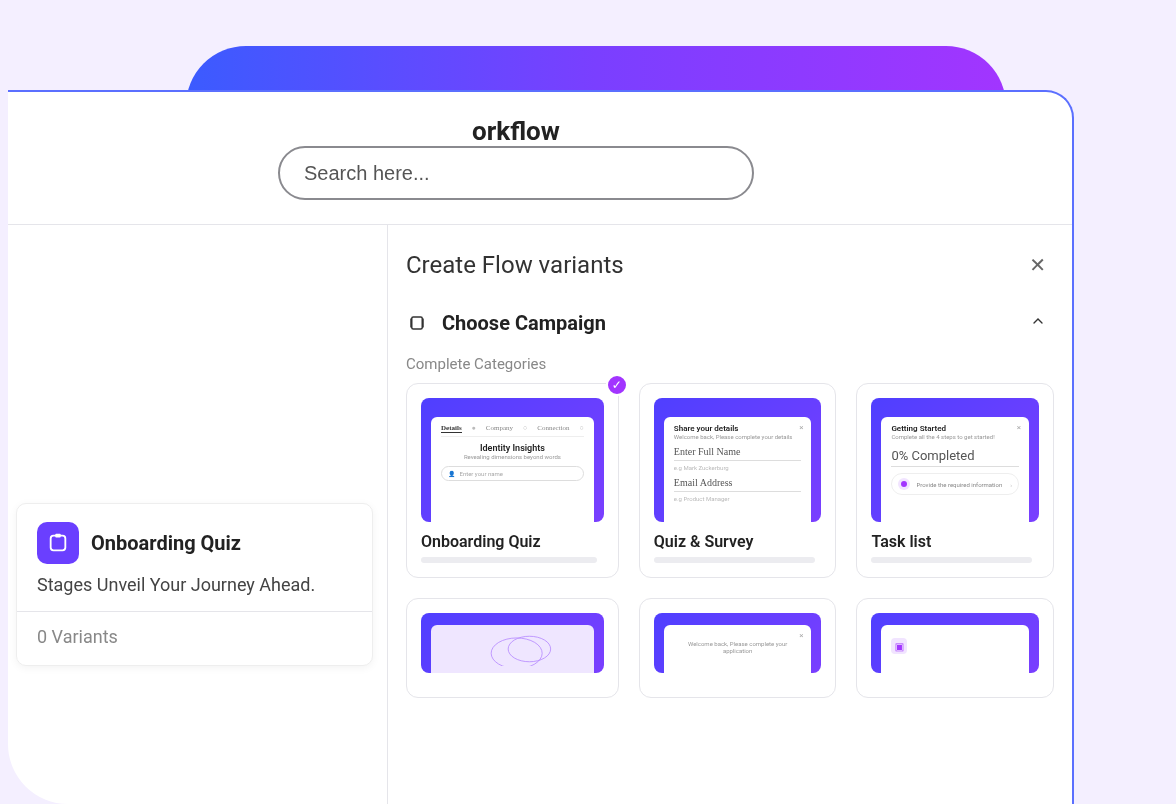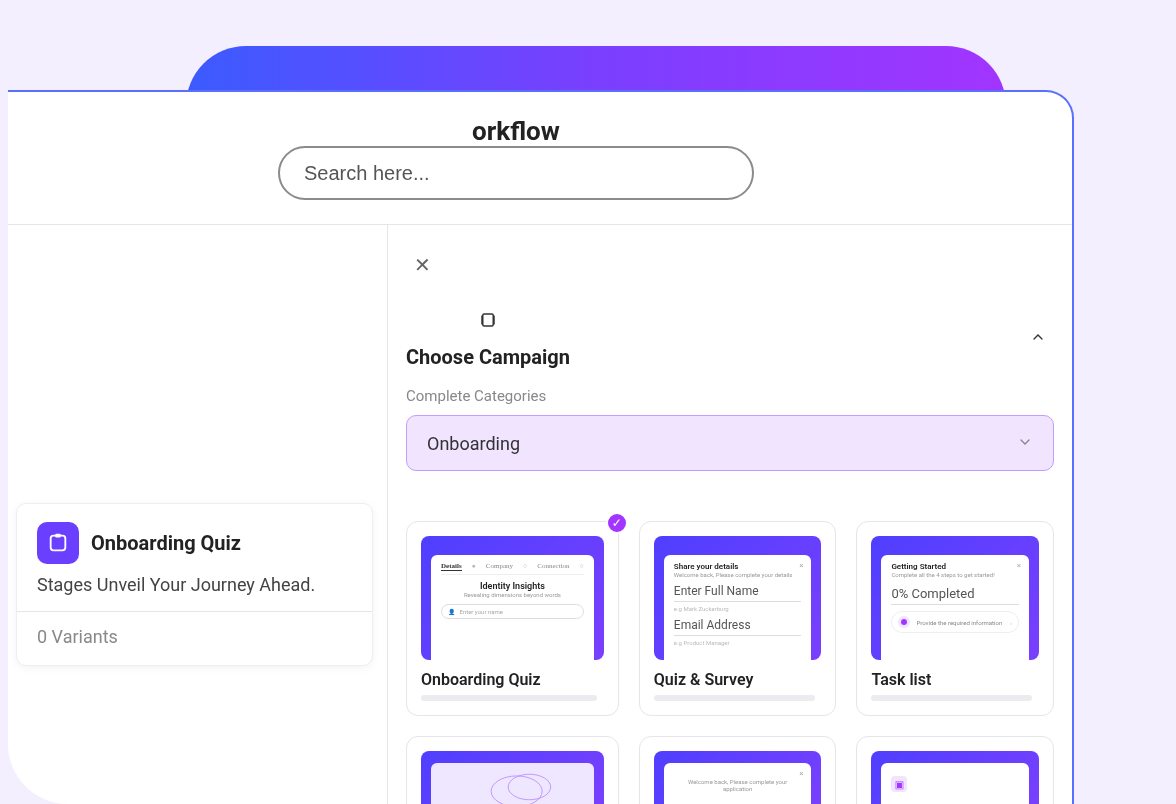--- a/index.html
+++ b/index.html
@@ -127,21 +127,21 @@
     margin-bottom: 28px;
   }
   .panel-title { font-size: 24px; color: #333; }
   .close-x { font-size: 20px; color: #666; cursor: pointer; padding: 4px 8px; }
   .step-head {
     display: flex;
     align-items: center;
     justify-content: space-between;
     margin-bottom: 18px;
   }
-  .step-left { display: flex; align-items: center; gap: 14px; flex-direction: column; }
+  .step-left { display: flex; align-items: center; gap: 14px; }
   .step-icon {
     width: 22px; height: 22px;
     display: inline-flex; align-items: center; justify-content: center;
     color: #333;
   }
   .step-title { font-size: 20px; font-weight: 700; color: #222; }
   .chev { font-size: 16px; color: #333; cursor: pointer; padding: 4px 8px; }
   .cat-label { font-size: 15px; color: #888; margin-bottom: 10px; }
   .select-box {
     width: 100%;
@@ -190,21 +190,21 @@
     padding: 7px 10px;
     font-size: 8px;
     color: #555;
     overflow: hidden;
   }
   .inner-tabs { display: flex; gap: 10px; border-bottom: 1px solid #eee; padding-bottom: 3px; margin-bottom: 6px; font-size: 7px; color: #888; font-family: Liberation Serif, serif;}
   .inner-tabs .active { color: #333; font-weight: 600; border-bottom: 1px solid #333;}
   .inner-h { font-size: 9px; font-weight: 600; color: #222; text-align: center; }
   .inner-s { font-size: 6px; color: #999; text-align: center; margin-bottom: 6px;}
   .inner-field { border: 1px solid #ddd; border-radius: 10px; padding: 3px 6px; font-size: 6px; color: #aaa; margin-top: 4px; display: flex; align-items: center; gap: 4px;}
-  .inner-label { font-size: 12px; color: #555; margin-top: 6px; display: block;}
+  .inner-label { font-size: 10px; color: #555; margin-top: 6px; display: block; font-family: Liberation Serif, serif;}
   .inner-line { height: 1px; background: #ddd; margin: 3px 0;}
   .tpl-name { font-size: 16px; font-weight: 600; color: #222; margin-bottom: 6px; }
   .tpl-bar { height: 6px; background: #ececf0; border-radius: 3px; width: 96%; }
   .check-badge {
     position: absolute;
     top: -10px;
     right: -10px;
     width: 22px;
     height: 22px;
     background: #a235ff;
@@ -267,20 +267,21 @@
             <div class="card-title">Onboarding Quiz</div>
           </div>
           <div class="card-sub">Stages Unveil Your Journey Ahead.</div>
           <div class="card-divider"></div>
           <div class="card-footer">0 Variants</div>
         </div>
       </div>
 
       <div class="right-col">
         <div class="panel-head">
+          <div class="panel-title">Create Flow variants</div>
           <div class="close-x">✕</div>
         </div>
 
         <div class="step-head">
           <div class="step-left">
             <span class="step-icon">
               <svg width="18" height="18" viewBox="0 0 24 24" fill="none">
                 <rect x="5" y="4" width="14" height="16" rx="2" stroke="#333" stroke-width="2"></rect>
                 <rect x="3" y="6" width="2" height="12" fill="#333"></rect>
                 <rect x="19" y="6" width="2" height="12" fill="#333"></rect>
@@ -289,28 +290,20 @@
             <span class="step-title">Choose Campaign</span>
           </div>
           <span class="chev">
             <svg width="16" height="16" viewBox="0 0 24 24" fill="none">
                 <path d="M6 15l6-6 6 6" stroke="#333" stroke-width="2" stroke-linecap="round"></path>
               </svg>
           </span>
         </div>
 
         <div class="cat-label">Complete Categories</div>
-        <div class="select-box">
-          <span>Onboarding</span>
-          <span class="select-chev">
-            <svg width="16" height="16" viewBox="0 0 24 24" fill="none">
-                <path d="M6 9l6 6 6-6" stroke="#888" stroke-width="2" stroke-linecap="round"></path>
-              </svg>
-          </span>
-        </div>
 
         <div class="grid">
 
           <div class="tpl-card">
             <div class="check-badge">✓</div>
             <div class="tpl-preview">
               <div class="inner-white">
                 <div class="inner-tabs">
                   <span class="active">Details</span>
                   <span style="color:#bbb">●</span>

